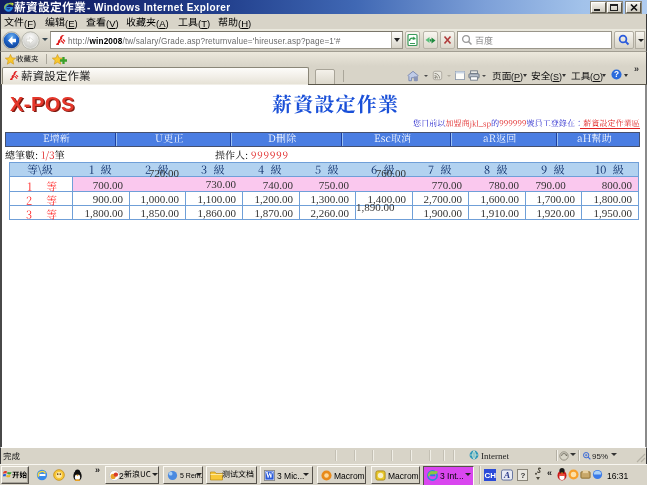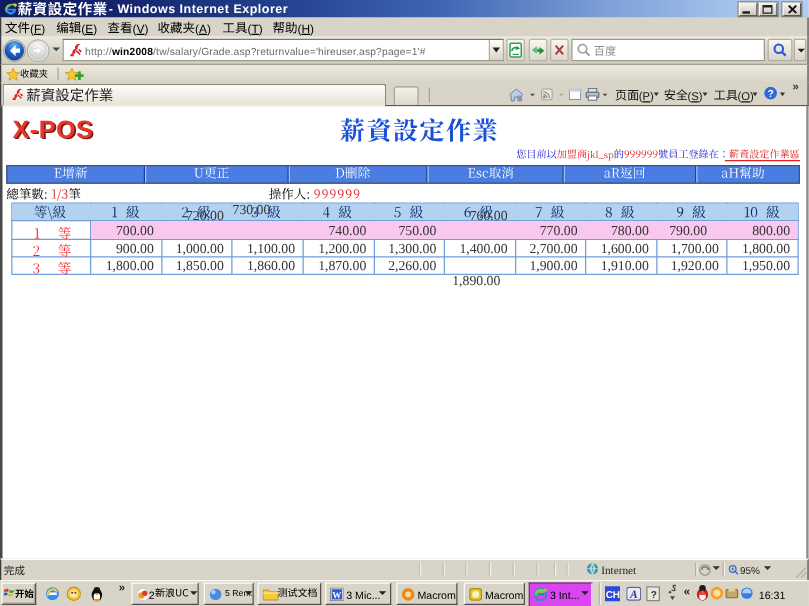--- a/index.html
+++ b/index.html
@@ -381,21 +381,21 @@
     </svg>
   </div>
 <div class="abs" style="left:27.0px;top:180.5px">
     <svg width="30" height="13" viewBox="0 0 300 130">
       <path d="M8 97 47 97V94L33 92L33 72V34L33 17L31 16L8 22V25L24 22V72L23 92L8 94Z" fill="#ff2222"></path>
       <path d="M264 20 263 21C267 24 271 29 272 33C279 38 284 24 264 20ZM221 20 220 21C224 24 228 29 228 33C235 37 240 25 221 20ZM219 77 218 78C224 82 230 89 232 95C241 100 245 83 219 77ZM267 8 257 4C253 14 248 23 244 28L245 29C249 27 254 23 257 18H293C295 18 296 17 296 16C292 13 287 8 287 8L282 14H260C261 13 262 11 263 10C265 10 266 9 267 8ZM226 8 216 4C212 16 204 28 198 35L199 37C205 32 212 26 217 18H247C248 18 249 17 250 16C247 13 242 9 242 9L237 15H219L222 10C224 10 226 9 226 8ZM287 64 282 70H268V64C271 64 272 63 272 62L261 60V70H199L200 73H261V95C261 96 261 97 258 97C256 97 242 96 242 96V98C248 98 251 99 253 100C255 102 256 103 256 105C267 104 268 101 268 95V73H293C295 73 296 73 296 72C293 68 287 64 287 64ZM284 35 279 40H250V34C253 34 253 33 254 31L243 30V40H204L205 44H243V55H209L210 58H284C285 58 286 58 287 57C283 53 277 49 277 49L272 55H250V44H289C291 44 292 43 292 42C289 39 284 35 284 35Z" fill="#ff2222"></path>
     </svg>
   </div>
 <div class="abs" style="left:73px;top:179px;width:50px;font:11px 'Liberation Serif';color:#333;text-align:right">700.00</div>
 <div class="abs" style="left:130px;top:167px;width:49px;font:11px 'Liberation Serif';color:#333;text-align:right">720.00</div>
-<div class="abs" style="left:186px;top:162px;width:50px;font:11px 'Liberation Serif';color:#333;">730.00</div>
+<div class="abs" style="left:186px;top:178px;width:50px;font:11px 'Liberation Serif';color:#333;text-align:right">730.00</div>
 <div class="abs" style="left:243px;top:179px;width:50px;font:11px 'Liberation Serif';color:#333;text-align:right">740.00</div>
 <div class="abs" style="left:300px;top:179px;width:49px;font:11px 'Liberation Serif';color:#333;text-align:right">750.00</div>
 <div class="abs" style="left:356px;top:167px;width:50px;font:11px 'Liberation Serif';color:#333;text-align:right">760.00</div>
 <div class="abs" style="left:413px;top:179px;width:49px;font:11px 'Liberation Serif';color:#333;text-align:right">770.00</div>
 <div class="abs" style="left:469px;top:179px;width:50px;font:11px 'Liberation Serif';color:#333;text-align:right">780.00</div>
 <div class="abs" style="left:526px;top:179px;width:49px;font:11px 'Liberation Serif';color:#333;text-align:center">790.00</div>
 <div class="abs" style="left:582px;top:179px;width:50px;font:11px 'Liberation Serif';color:#333;text-align:right">800.00</div>
 <div class="abs" style="left:26.0px;top:194.5px">
     <svg width="31" height="13" viewBox="0 0 310 130">
       <path d="M7 97H56V89H13C20 82 26 75 29 71C46 54 53 46 53 36C53 23 45 15 31 15C19 15 9 21 7 32C8 34 9 35 12 35C14 35 16 34 17 30L20 20C22 19 25 18 28 18C38 18 44 25 44 36C44 45 39 53 27 67C22 74 14 82 7 91Z" fill="#ff2222"></path>
@@ -416,21 +416,21 @@
     <svg width="31" height="13" viewBox="0 0 310 130">
       <path d="M28 98C44 98 54 90 54 76C54 65 48 57 34 55C46 52 52 44 52 34C52 23 44 15 30 15C19 15 9 19 8 30C8 32 10 33 12 33C15 33 16 32 17 28L20 20C22 19 25 18 28 18C37 18 43 25 43 35C43 47 35 53 24 53H20V57H25C38 57 45 64 45 76C45 87 38 95 26 95C23 95 20 94 17 94L15 85C14 81 12 79 10 79C8 79 6 81 5 83C7 93 16 98 28 98Z" fill="#ff2222"></path>
       <path d="M273 20 272 21C276 24 280 29 281 33C288 38 293 24 273 20ZM231 20 229 21C233 24 237 29 238 33C244 37 249 25 231 20ZM228 77 227 78C233 82 240 89 242 95C250 100 255 83 228 77ZM276 8 266 4C263 14 258 23 253 28L255 29C259 27 263 23 267 18H302C304 18 305 17 305 16C302 13 296 8 296 8L291 14H269C270 13 271 11 272 10C275 10 276 9 276 8ZM236 8 225 4C221 16 214 28 207 35L209 37C215 32 221 26 227 18H256C258 18 259 17 259 16C256 13 251 9 251 9L247 15H229L232 10C234 10 235 9 236 8ZM297 64 292 70H278V64C280 64 281 63 282 62L271 60V70H209L210 73H271V95C271 96 270 97 268 97C265 97 252 96 252 96V98C258 98 261 99 263 100C264 102 265 103 266 105C277 104 278 101 278 95V73H303C305 73 306 73 306 72C302 68 297 64 297 64ZM293 35 288 40H260V34C262 34 263 33 263 31L253 30V40H213L214 44H253V55H219L220 58H293C295 58 296 58 296 57C292 53 287 49 287 49L282 55H260V44H299C300 44 301 43 302 42C298 39 293 35 293 35Z" fill="#ff2222"></path>
     </svg>
   </div>
 <div class="abs" style="left:73px;top:207px;width:50px;font:11px 'Liberation Serif';color:#333;text-align:right">1,800.00</div>
 <div class="abs" style="left:130px;top:207px;width:49px;font:11px 'Liberation Serif';color:#333;text-align:right">1,850.00</div>
 <div class="abs" style="left:186px;top:207px;width:50px;font:11px 'Liberation Serif';color:#333;text-align:right">1,860.00</div>
 <div class="abs" style="left:243px;top:207px;width:50px;font:11px 'Liberation Serif';color:#333;text-align:right">1,870.00</div>
 <div class="abs" style="left:300px;top:207px;width:49px;font:11px 'Liberation Serif';color:#333;text-align:right">2,260.00</div>
-<div class="abs" style="left:356px;top:219px;width:50px;font:11px 'Liberation Serif';color:#333;text-align:center">1,890.00</div>
+<div class="abs" style="left:356px;top:201px;width:50px;font:11px 'Liberation Serif';color:#333;text-align:left">1,890.00</div>
 <div class="abs" style="left:413px;top:207px;width:49px;font:11px 'Liberation Serif';color:#333;text-align:right">1,900.00</div>
 <div class="abs" style="left:469px;top:207px;width:50px;font:11px 'Liberation Serif';color:#333;text-align:right">1,910.00</div>
 <div class="abs" style="left:526px;top:207px;width:49px;font:11px 'Liberation Serif';color:#333;text-align:right">1,920.00</div>
 <div class="abs" style="left:582px;top:207px;width:50px;font:11px 'Liberation Serif';color:#333;text-align:right">1,950.00</div>
 <div class="abs" style="left:0;top:447px;width:647px;height:17px;background:#d8d4c8;border-left:1px solid #3a3a3a;border-right:1px solid #3a3a3a;border-top:1px solid #fff"></div>
 <div class="abs" style="left:3.0px;top:452.0px">
     <svg width="17" height="10" viewBox="0 0 170 100">
       <path d="M19 28V34H66V28ZM5 44V50H28C27 65 23 73 4 76C5 78 7 80 7 82C28 77 33 68 34 50H49V71C49 78 51 80 59 80C61 80 70 80 72 80C79 80 81 77 81 66C80 65 77 64 75 63C75 73 75 74 71 74C69 74 61 74 60 74C56 74 56 74 56 71V50H80V44ZM36 5C37 7 39 10 40 13H7V32H13V19H71V32H78V13H48C46 10 44 6 42 3Z M131 3C131 8 131 13 132 18H96V42C96 53 95 67 88 78C90 79 92 81 93 82C101 71 103 54 103 42V41H118C118 56 117 61 116 63C116 63 115 63 113 63C112 63 108 63 104 63C105 65 106 67 106 69C110 69 114 69 117 69C119 69 120 68 122 67C123 64 124 57 124 38C124 37 124 35 124 35H103V24H132C133 38 135 50 138 60C133 67 126 72 119 76C120 77 122 80 123 81C130 77 136 73 141 67C145 76 150 81 156 81C163 81 165 77 167 62C165 62 162 60 161 59C160 70 159 74 157 74C153 74 149 70 146 61C152 53 157 43 161 32L154 31C152 39 148 47 143 54C141 46 139 35 139 24H166V18H138C138 13 138 8 138 3ZM142 8C147 10 154 15 157 18L161 13C158 11 151 6 146 4Z" fill="#222"></path>
     </svg>
   </div>

